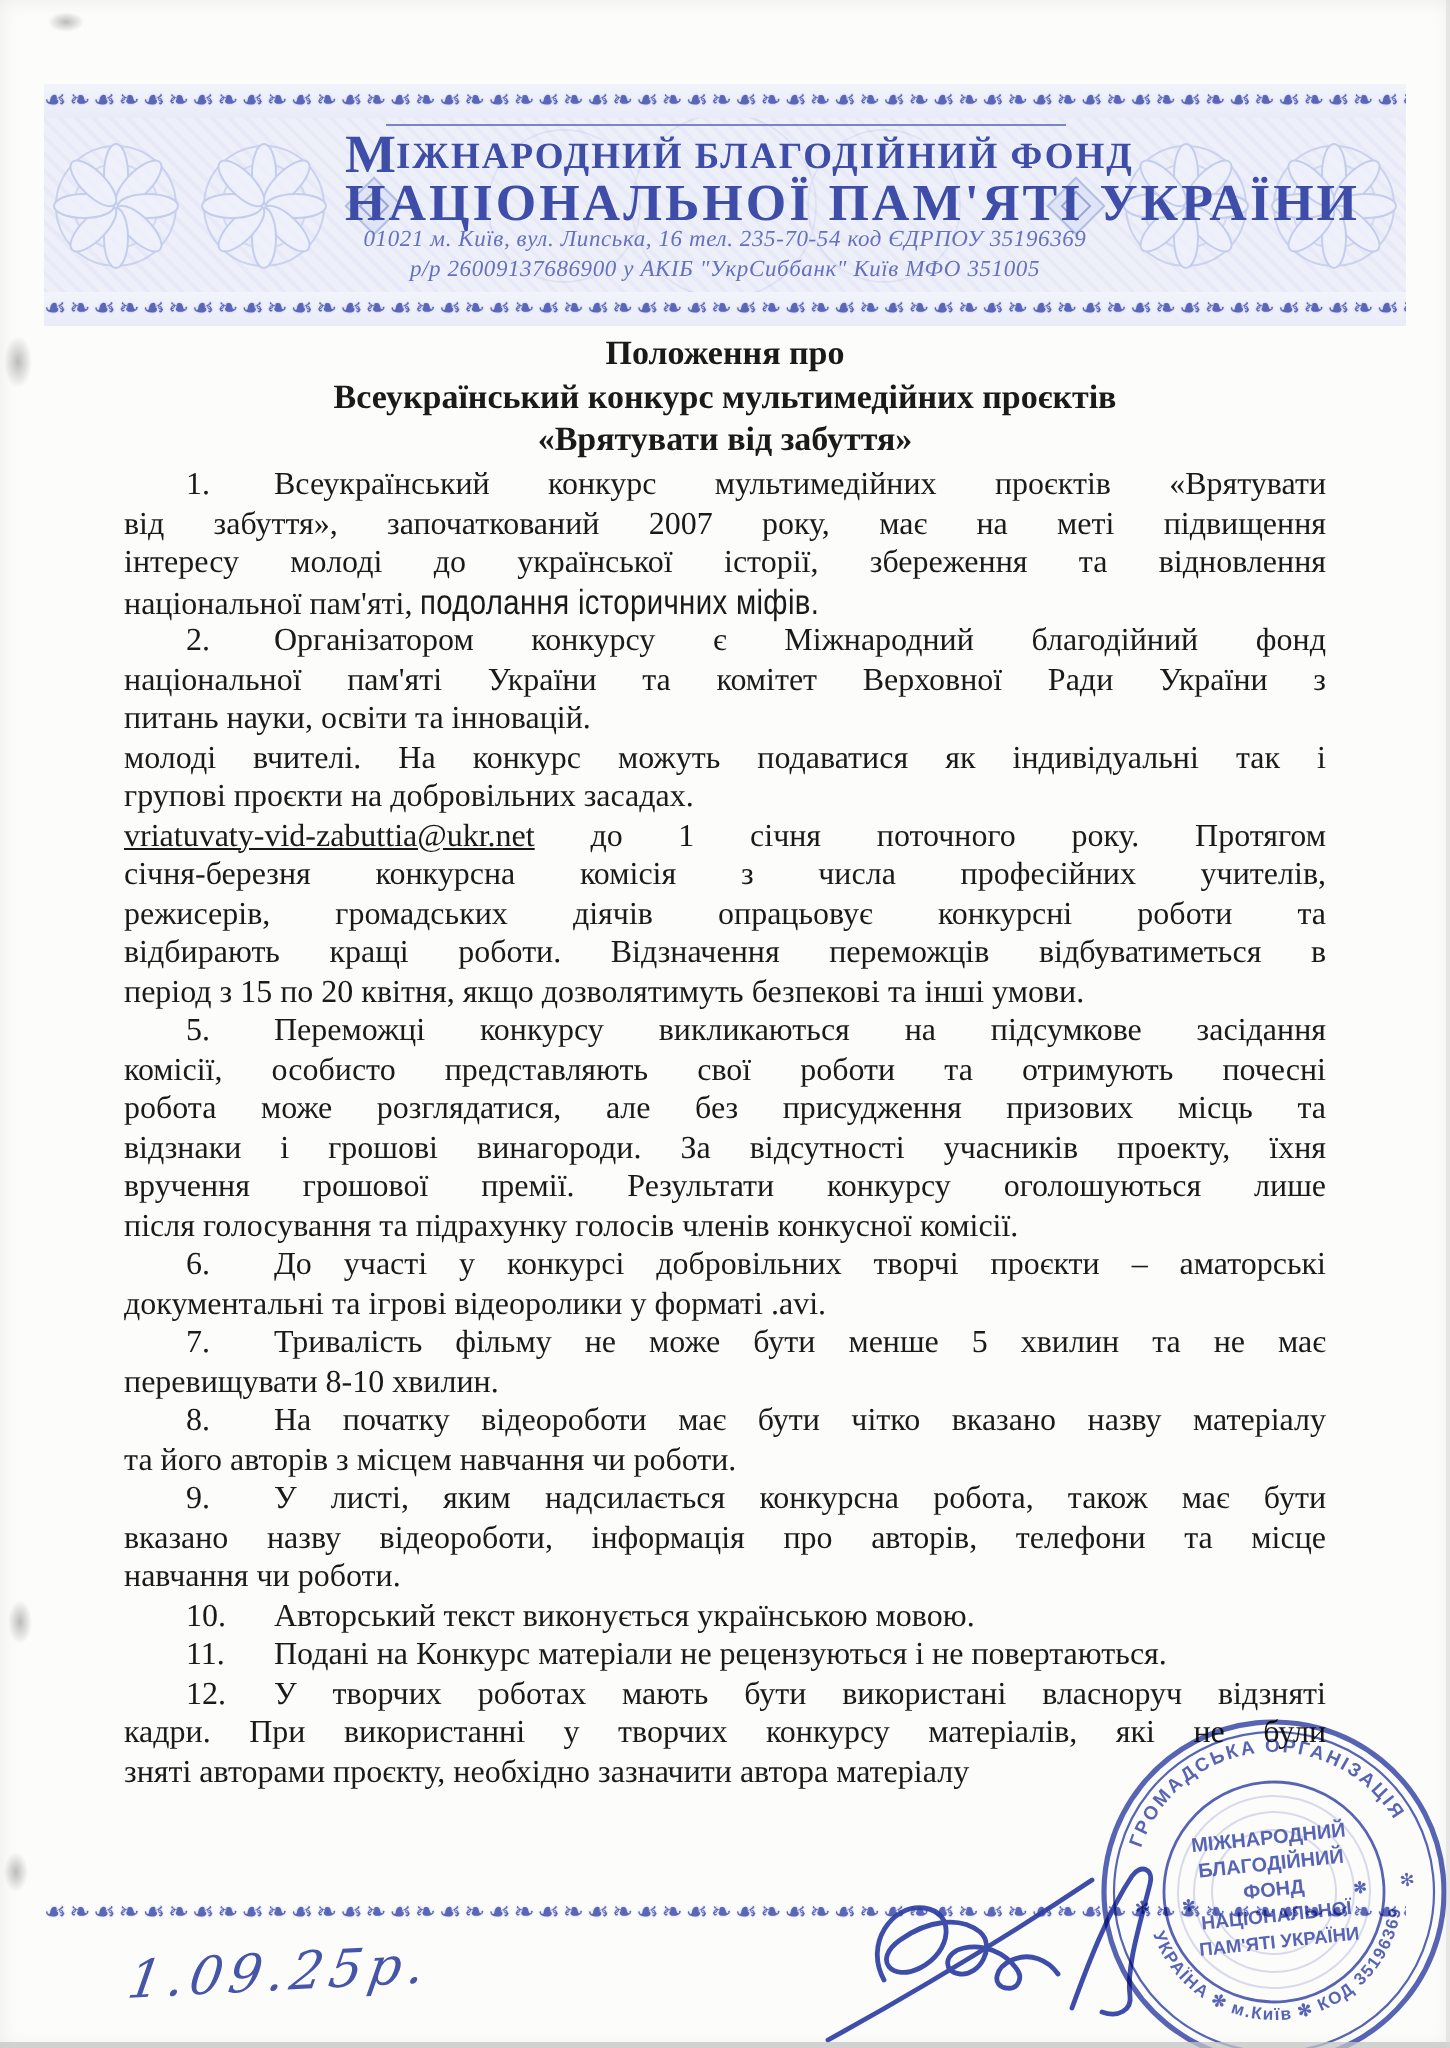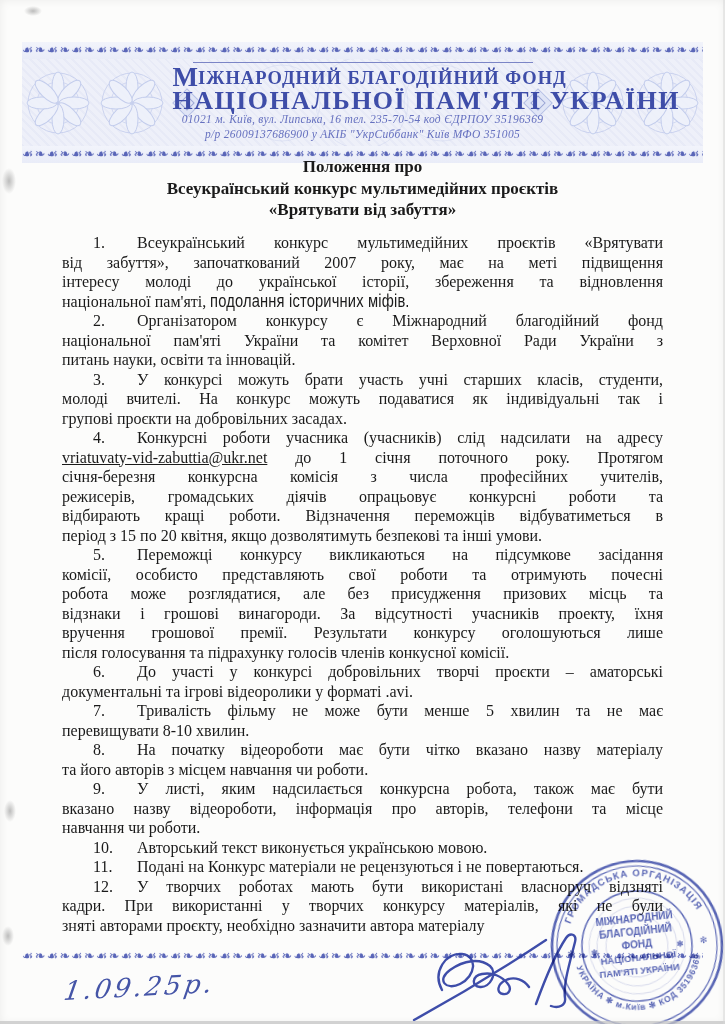--- a/index.html
+++ b/index.html
@@ -32,21 +32,21 @@
     position:absolute;left:50%;top:2px;transform:translateX(-50%);
     width:380px;text-align:center;color:#3e4da8;
   }
   .lh-rule{width:340px;height:1px;background:#7b85c6;margin:1px auto 3px;}
   .org-line1{font-weight:bold;font-size:18.5px;line-height:23px;letter-spacing:1px;white-space:nowrap;}
   .org-line1 .initial{font-size:27px;vertical-align:-2px;letter-spacing:0;}
   .org-line2{font-weight:bold;font-size:26px;line-height:22px;letter-spacing:1.5px;white-space:nowrap;}
   .addr{font-style:italic;font-size:11.5px;line-height:15px;color:#6570bf;letter-spacing:.3px;white-space:nowrap;}
   
   .doc-title{
-    position:absolute;left:62px;top:156px;width:601px;text-align:center;
+    position:absolute;left:62px;top:166px;width:601px;text-align:center;
     font-weight:bold;font-size:17px;line-height:21.5px;
   }
   .paragraphs{position:absolute;left:62px;top:233px;width:601px;font-size:16px;}
   .line{
     text-align:justify;text-align-last:justify;
     white-space:nowrap;overflow:hidden;line-height:19.5px;height:19.5px;
   }
   .line.lastline{text-align-last:left;}
   .line.first{text-indent:31px;}
   .pnum{display:inline-block;width:44px;text-indent:0;}
@@ -137,26 +137,24 @@
         <div class="line"><span>від забуття», започаткований 2007 року, має на меті підвищення</span></div>
         <div class="line"><span>інтересу молоді до української історії, збереження та відновлення</span></div>
         <div class="line lastline"><span>національної пам'яті, </span><span class="seg-cond">подолання історичних міфів.</span></div>
       </div>
       <div class="para">
         <div class="line first"><span class="pnum">2.</span><span>Організатором конкурсу є Міжнародний благодійний фонд</span></div>
         <div class="line"><span>національної пам'яті України та комітет Верховної Ради України з</span></div>
         <div class="line lastline"><span>питань науки, освіти та інновацій.</span></div>
       </div>
       <div class="para">
-        <div class="line first"><span class="pnum">3.</span><span>У конкурсі можуть брати участь учні старших класів, студенти,</span></div>
         <div class="line"><span>молоді вчителі.  На конкурс можуть подаватися як індивідуальні так і</span></div>
         <div class="line lastline"><span>групові проєкти на добровільних засадах.</span></div>
       </div>
       <div class="para">
-        <div class="line first"><span class="pnum">4.</span><span>Конкурсні роботи учасника (учасників) слід надсилати на адресу</span></div>
         <div class="line"><span class="seg-u">vriatuvaty-vid-zabuttia@ukr.net</span><span> до 1 січня поточного року. Протягом</span></div>
         <div class="line"><span>січня-березня конкурсна комісія з числа професійних учителів,</span></div>
         <div class="line"><span>режисерів, громадських діячів опрацьовує конкурсні роботи та</span></div>
         <div class="line"><span>відбирають кращі роботи. Відзначення переможців відбуватиметься в</span></div>
         <div class="line lastline"><span>період з 15 по 20 квітня, якщо дозволятимуть безпекові та інші умови.</span></div>
       </div>
       <div class="para">
         <div class="line first"><span class="pnum">5.</span><span>Переможці конкурсу викликаються на підсумкове засідання</span></div>
         <div class="line"><span>комісії, особисто представляють свої роботи та отримують почесні</span></div>
         <div class="line"><span>робота може розглядатися, але без присудження призових місць та</span></div>

